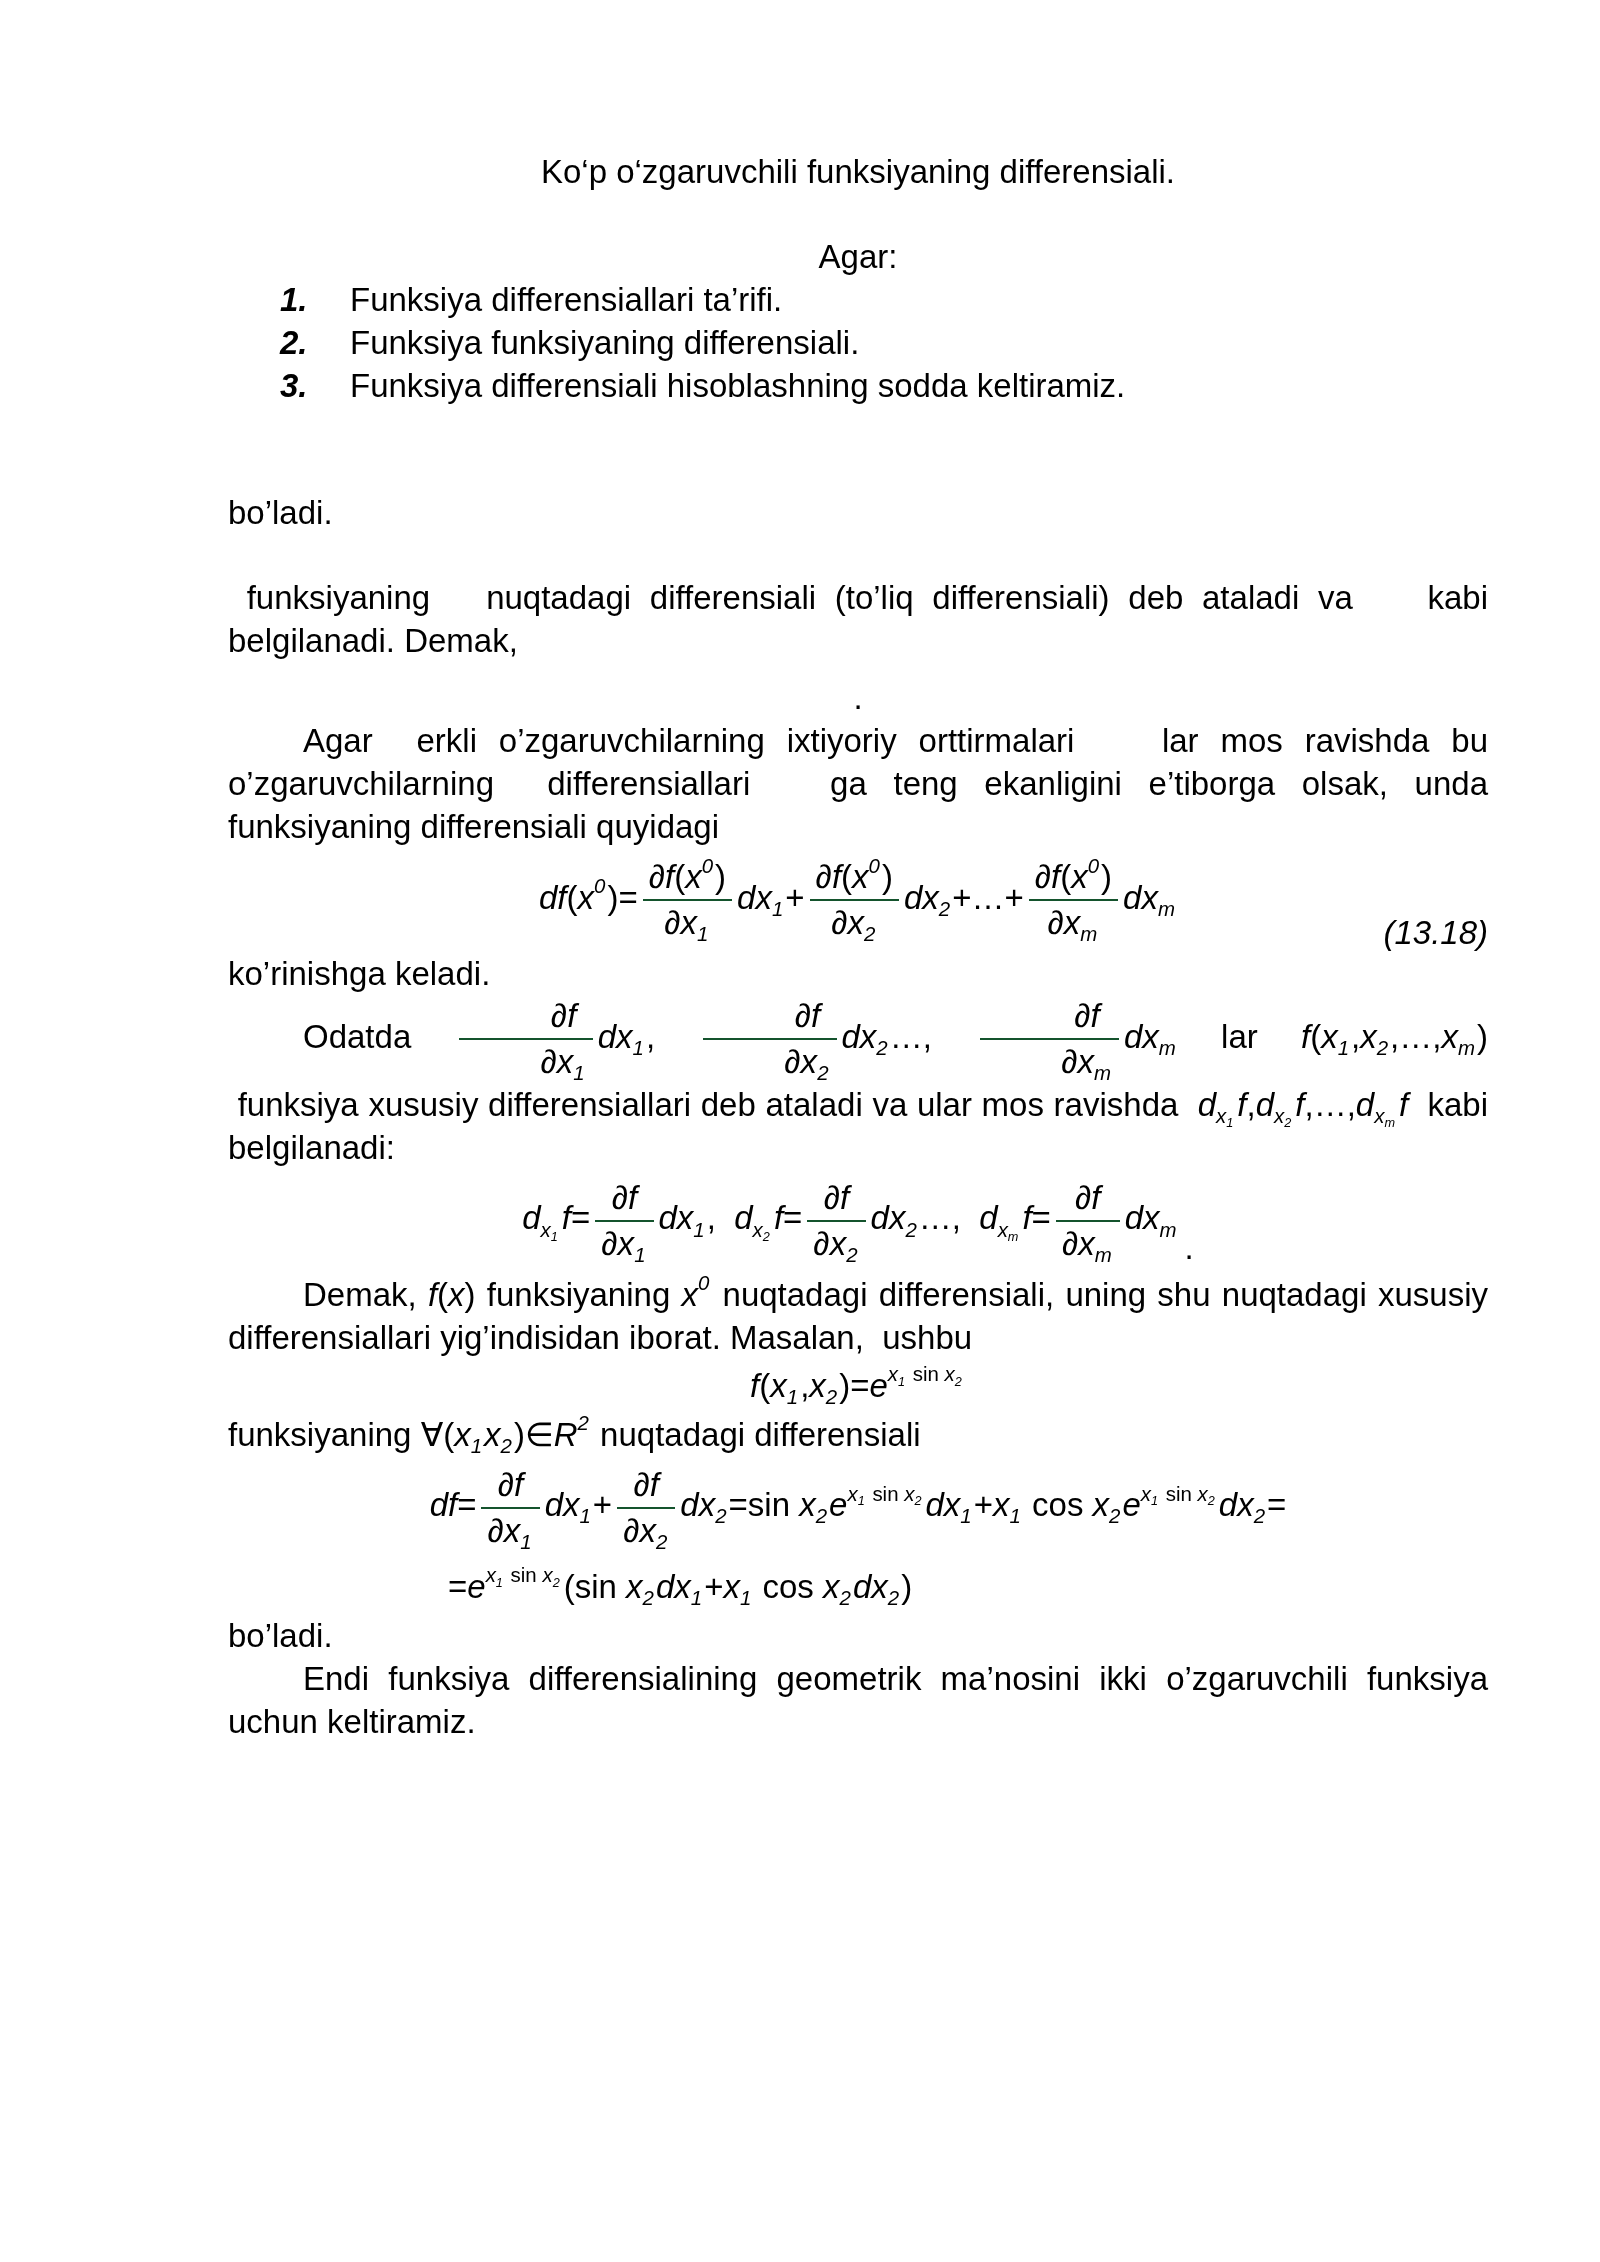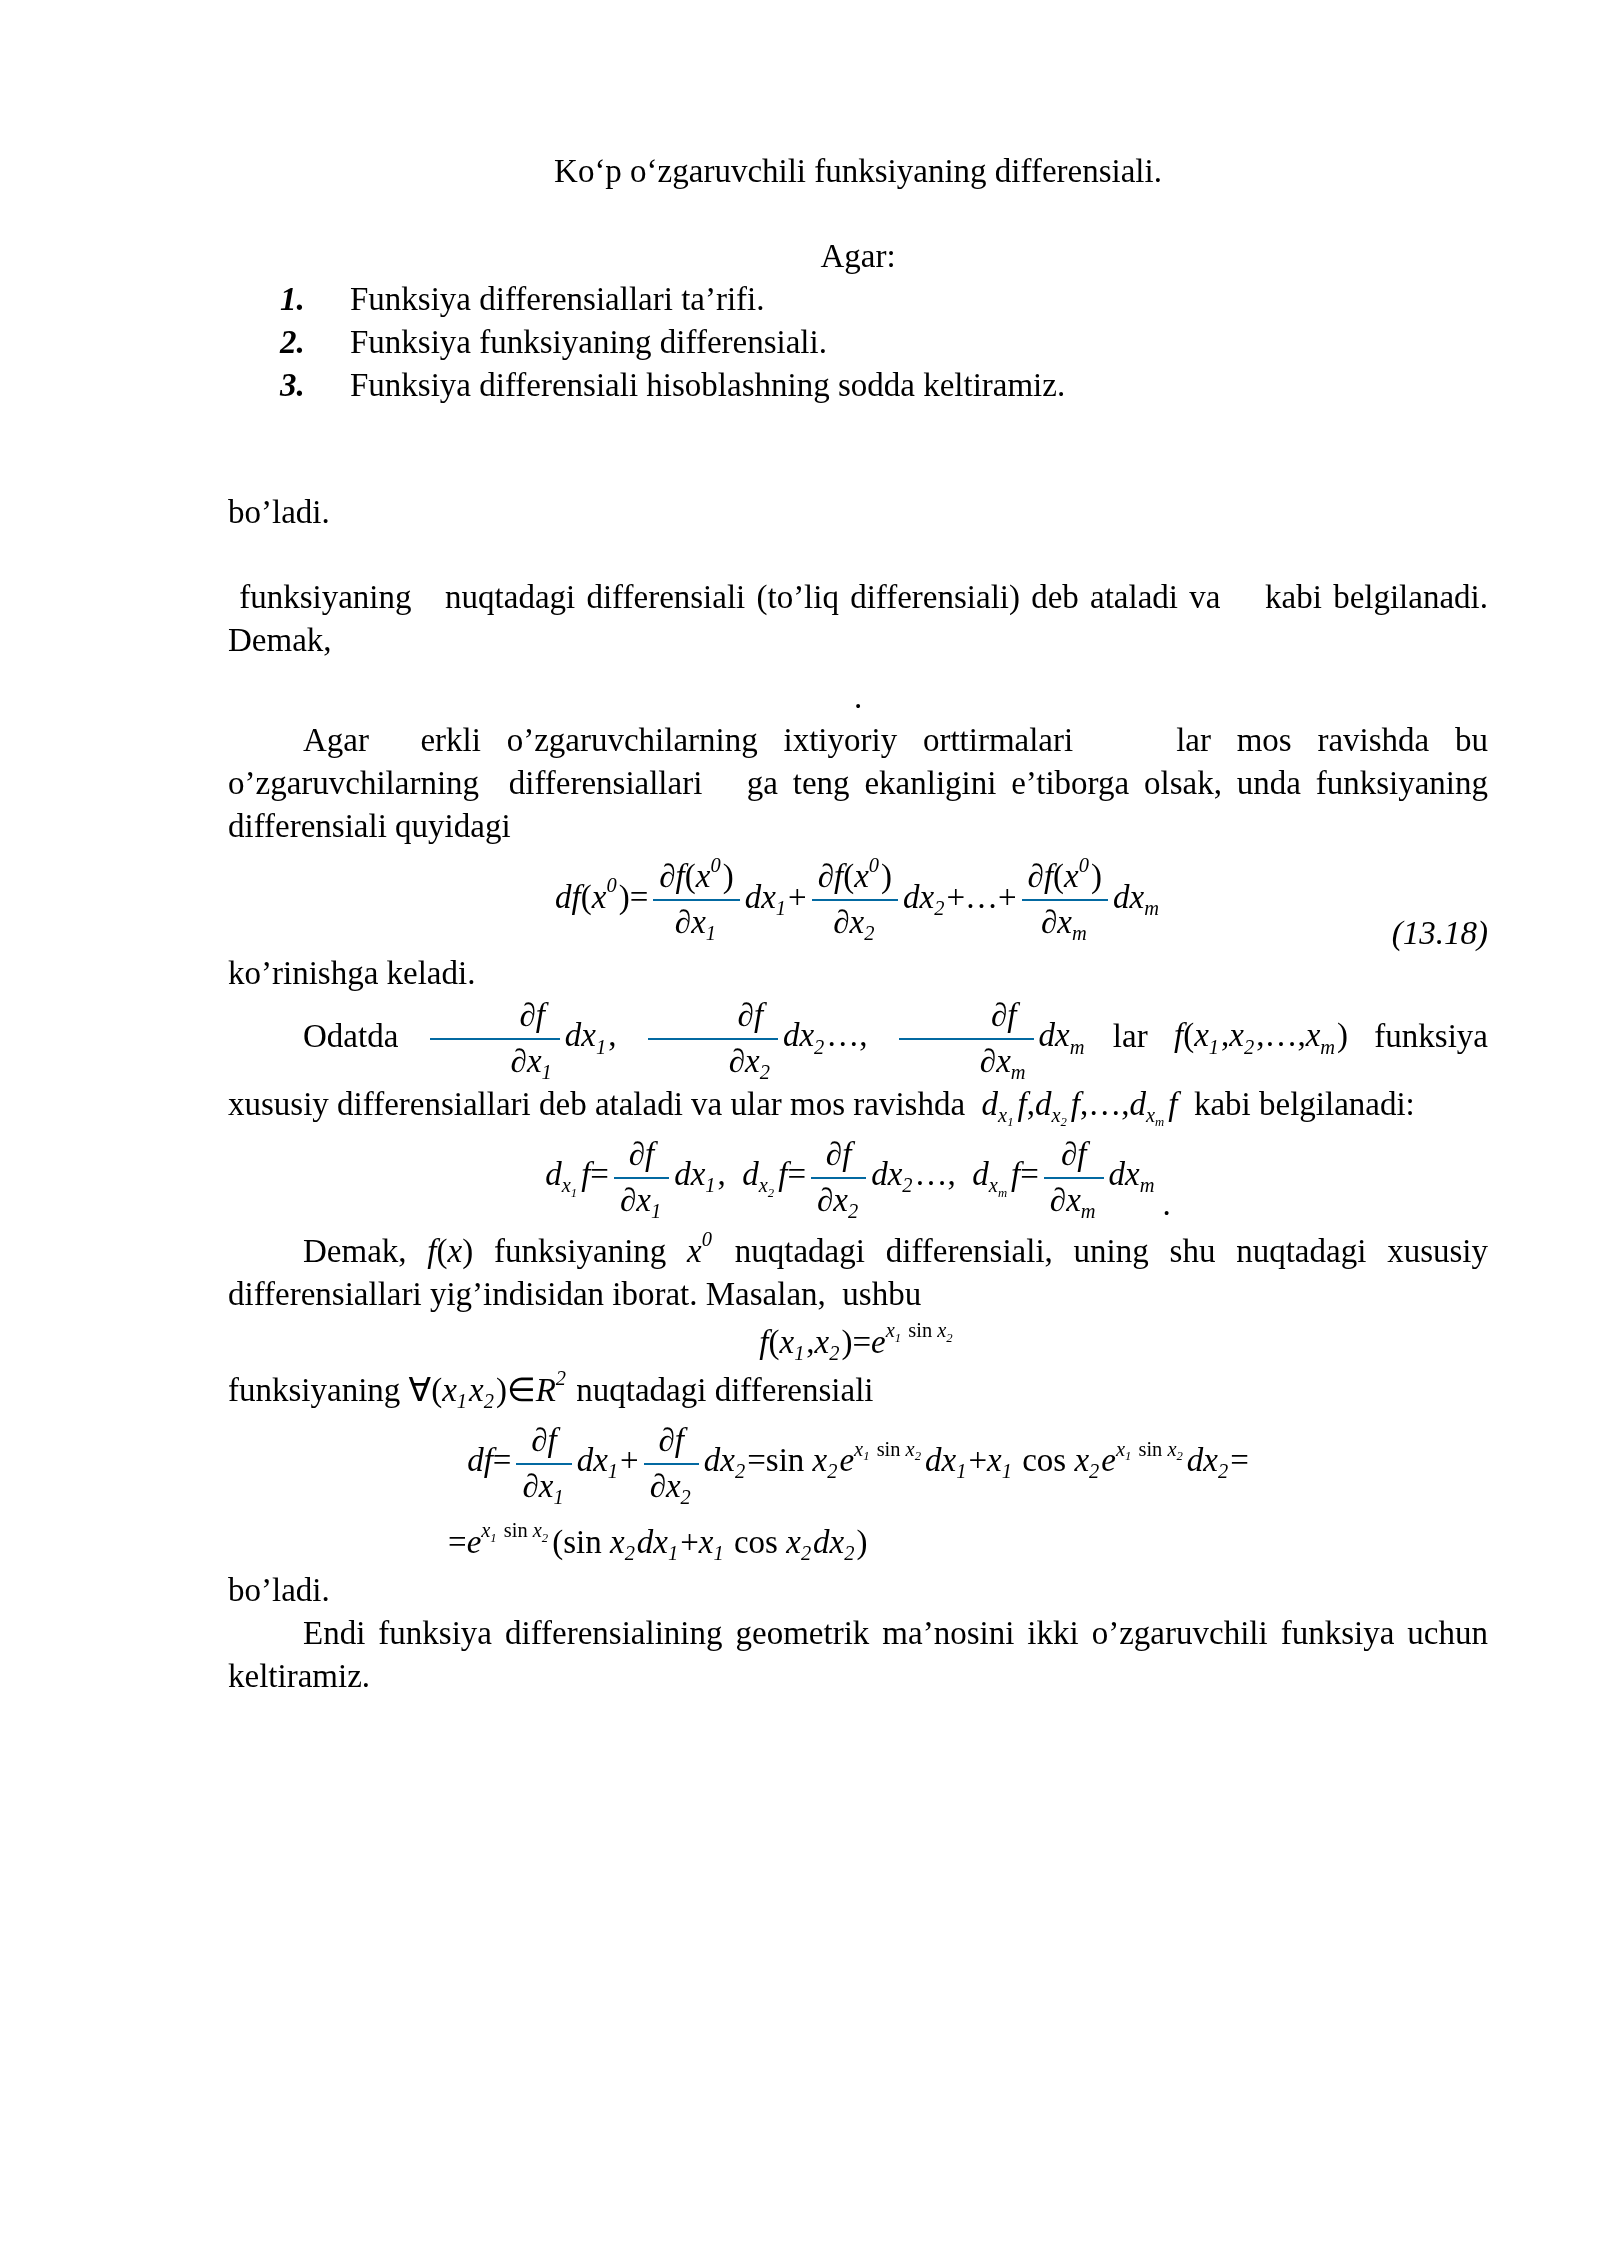--- a/index.html
+++ b/index.html
@@ -2,40 +2,40 @@
 <html><head>
 <meta charset="utf-8">
 <style>
   html, body { margin:0; padding:0; background:#ffffff; }
   .page {
     position:relative;
     width:1600px;
     height:2262px;
     background:#ffffff;
     color:#000000;
-    font-family:Liberation Serif, serif;
+    font-family:Liberation Sans, sans-serif;
     font-size:33px;
     box-sizing:border-box;
     padding:150px 112px 0 228px;
     overflow:hidden;
   }
   .title       { text-align:center; line-height:43px; }
   .center-line { text-align:center; line-height:43px; }
   .para        { margin:0; text-align:justify; line-height:43px; }
   .plan-list   { list-style:none; margin:0; padding:0 0 0 52px; }
   .plan-list li{ display:flex; line-height:43px; }
   .plan-list .marker { flex:0 0 70px; font-weight:bold; font-style:italic; }
   .spacer      { width:100%; }
 
   
   .math  { font-style:italic; white-space:nowrap; }
   .mi    { font-style:italic; }
   .mr    { font-style:normal; }
   .frac  { display:inline-block; vertical-align:middle; text-align:center; margin:2px 5px; line-height:1.15; }
-  .frac .num { display:block; border-bottom:2px solid #0369a1; padding:0 6px 3px; }
+  .frac .num { display:block; border-bottom:2px solid #14532d; padding:0 6px 3px; }
   .frac .den { display:block; padding:3px 6px 0; }
   .math sub { font-size:0.62em; font-style:italic; line-height:0; vertical-align:-0.35em; margin-right:2px; }
   .math sup { font-size:0.62em; font-style:italic; line-height:0; vertical-align:0.75em; margin-right:2px; }
   .drop  { display:inline-block; font-style:normal; transform:translateY(0.9em); margin-left:6px; }
   .formula { position:relative; text-align:center; padding:8px 0; line-height:normal; }
   .ftag  { position:absolute; right:0; bottom:0; font-style:italic;margin-top:46px; }
 </style>
 </head>
 <body>
 

